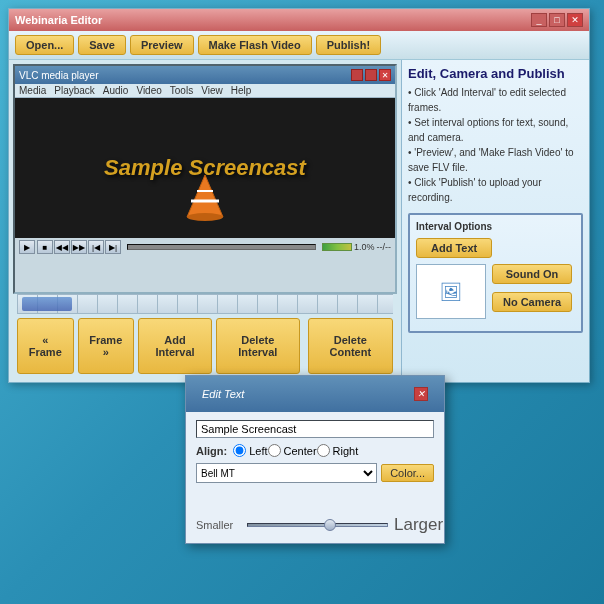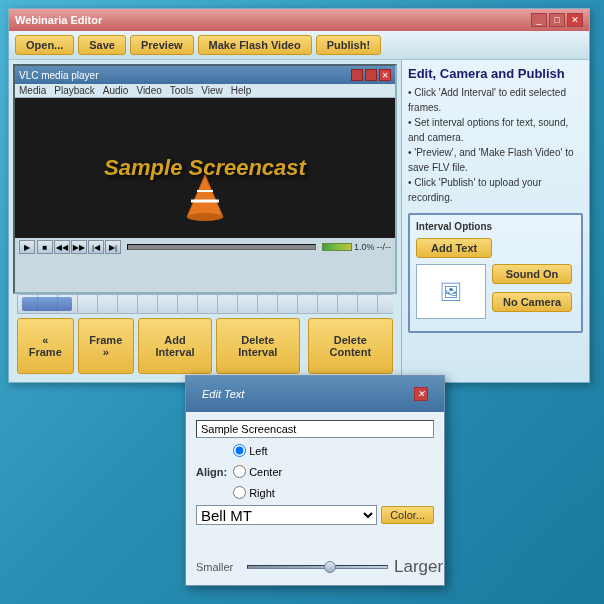--- a/index.html
+++ b/index.html
@@ -369,39 +369,37 @@
       gap: 6px;
       margin-bottom: 6px;
     }
     .dialog-label {
       font-size: 11px;
       color: #333;
       font-weight: bold;
     }
     .radio-group {
       display: flex;
-      gap: 8px;
-      flex-direction: column;
     }
     .radio-item {
       display: flex;
       align-items: center;
       gap: 3px;
       font-size: 11px;
     }
     .font-row {
       display: flex;
       align-items: center;
       gap: 4px;
       margin-bottom: 6px;
     }
     .font-select {
       flex: 1;
       height: 20px;
-      font-size: 15px;
+      font-size: 10px;
       border: 1px solid #8090a0;
       background: white;
     }
     .color-btn {
       background: linear-gradient(to bottom, #f8d878, #e8b840);
       border: 1px solid #c89820;
       border-radius: 2px;
       padding: 2px 8px;
       font-size: 11px;
       cursor: pointer;

